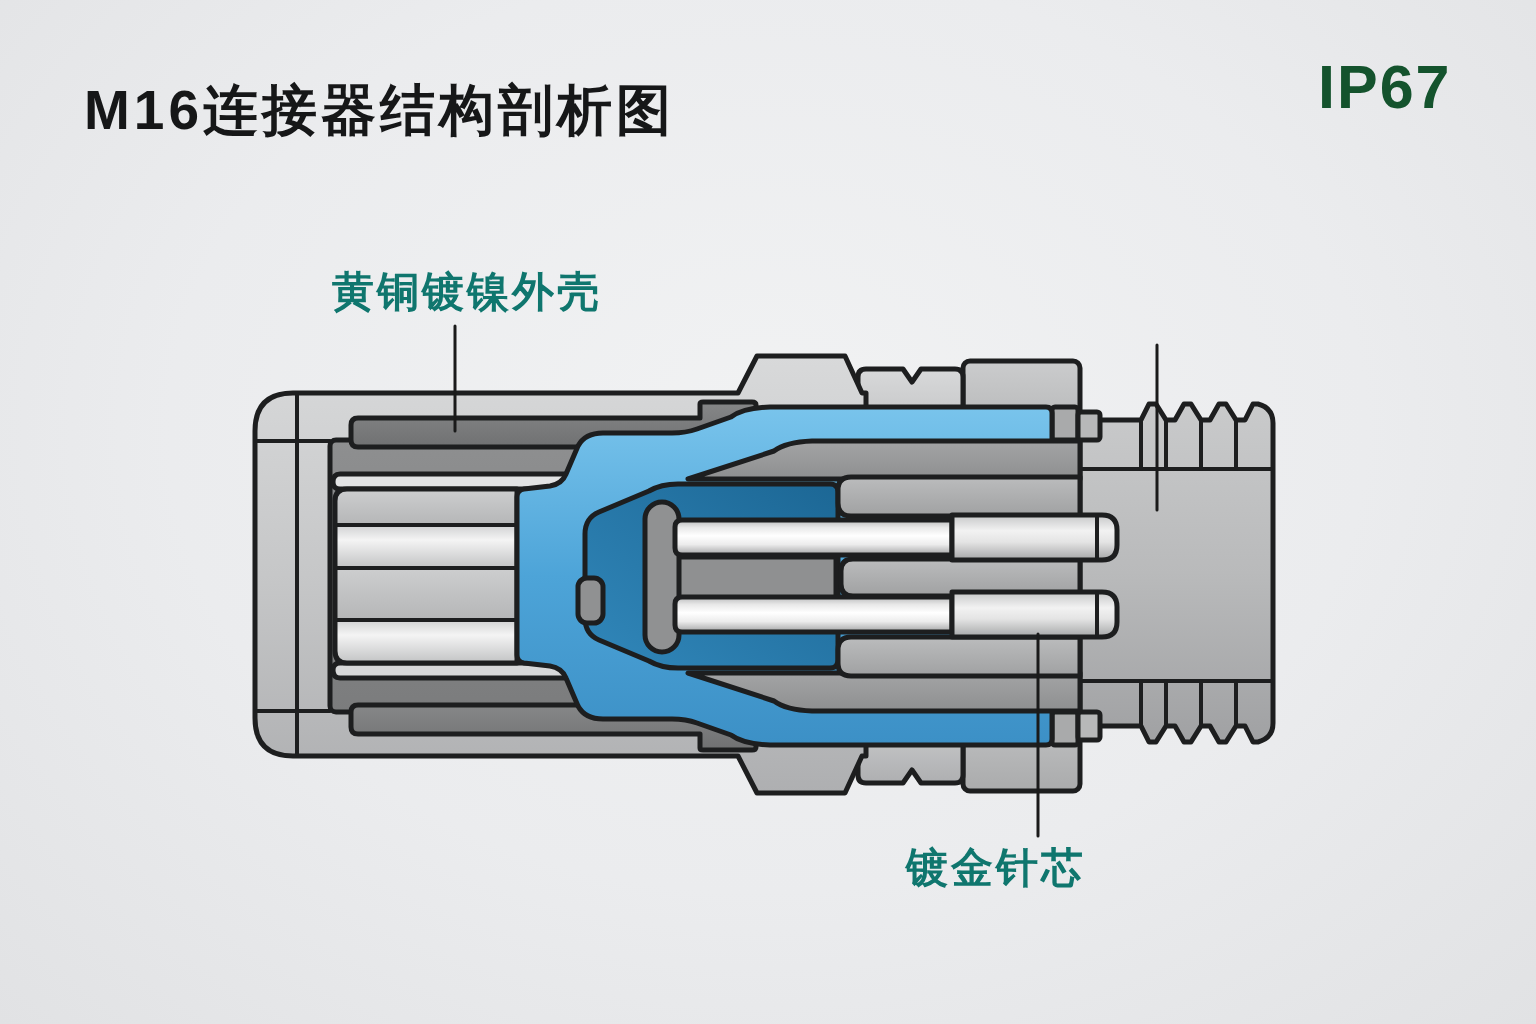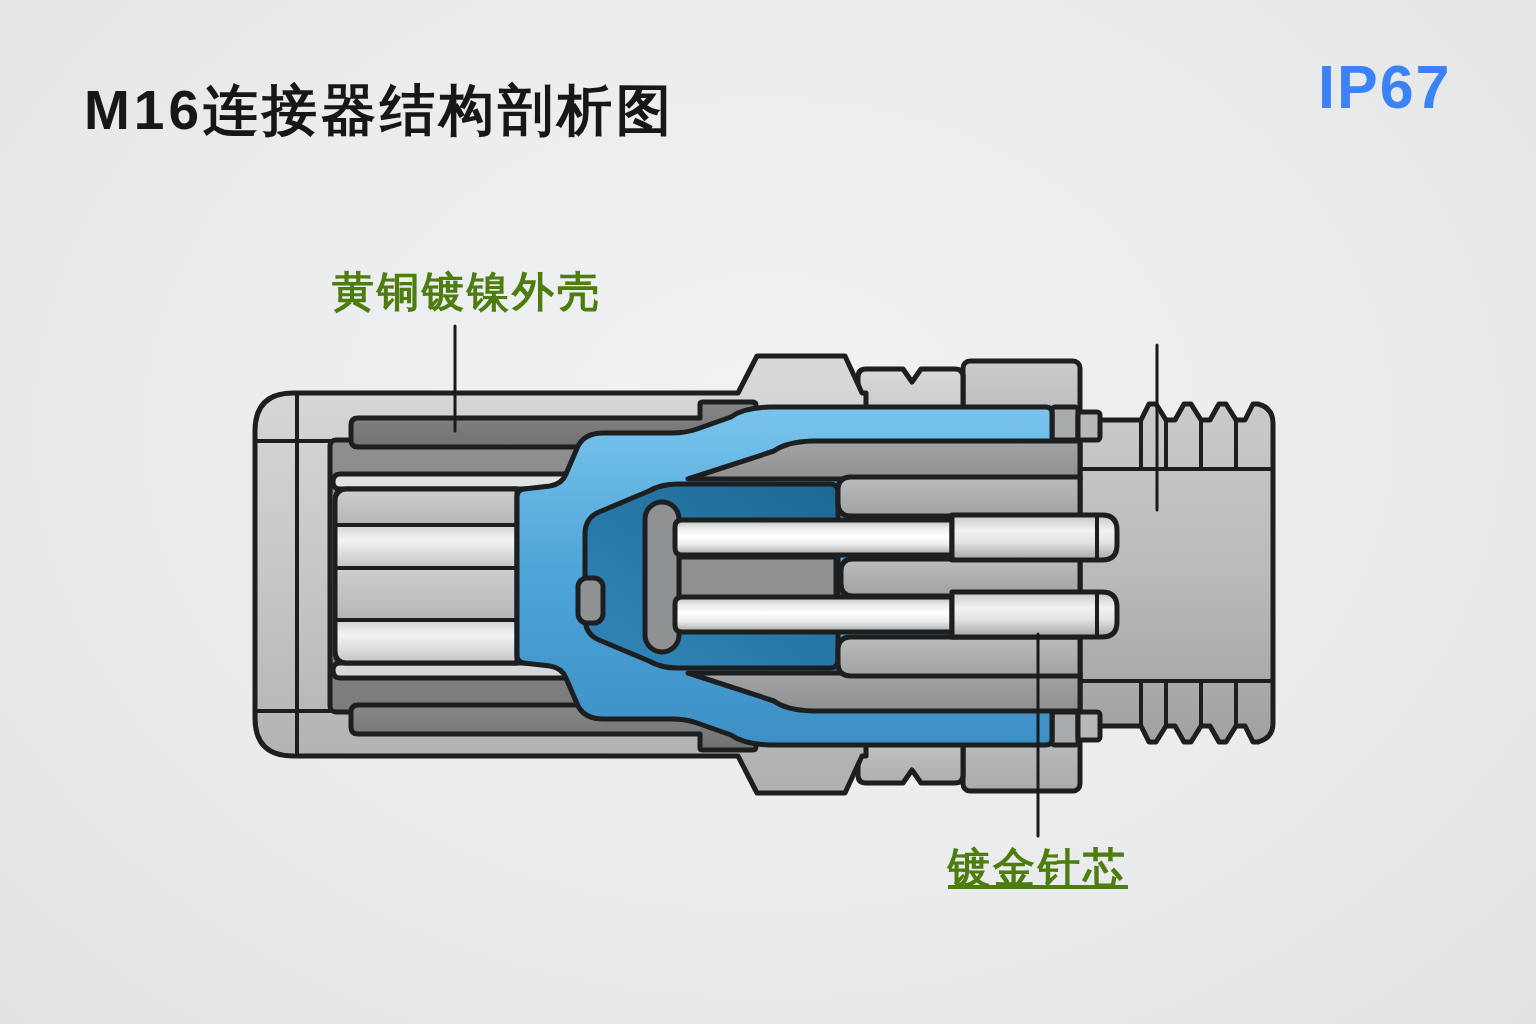--- a/index.html
+++ b/index.html
@@ -9,29 +9,29 @@
     font-family:"Liberation Sans","DejaVu Sans",sans-serif;
   }
   .stage{position:absolute;inset:0;}
   svg{position:absolute;left:0;top:0;}
   .page-title{
     position:absolute;left:84px;top:74px;
     font-size:55px;font-weight:800;letter-spacing:4px;color:#161718;
   }
   .ip-badge{
     position:absolute;left:1318px;top:52px;
-    font-size:61px;font-weight:600;letter-spacing:2px;color:#3b82f6;
+    font-size:61px;font-weight:600;letter-spacing:2px;color:#14532d;
   }
   .callout{
     position:absolute;transform:translateX(-50%);white-space:nowrap;
-    font-size:42px;font-weight:700;letter-spacing:3px;color:#4d7c0f;
+    font-size:42px;font-weight:700;letter-spacing:3px;color:#0f766e;
   }
   .callout.shell{left:467px;top:264px;}
   .callout.seal{left:1174px;top:282px;}
-  .callout.pin{left:1038px;top:840px;text-decoration:underline;}
+  .callout.pin{left:996px;top:840px;}
 </style>
 </head>
 <body>
 
 <div class="stage">
 
   <svg width="1536" height="1024" viewBox="0 0 1536 1024">
     <defs>
       <linearGradient id="gShell" x1="0" y1="0" x2="0" y2="1">
         <stop offset="0" stop-color="#d8d9da"></stop>

